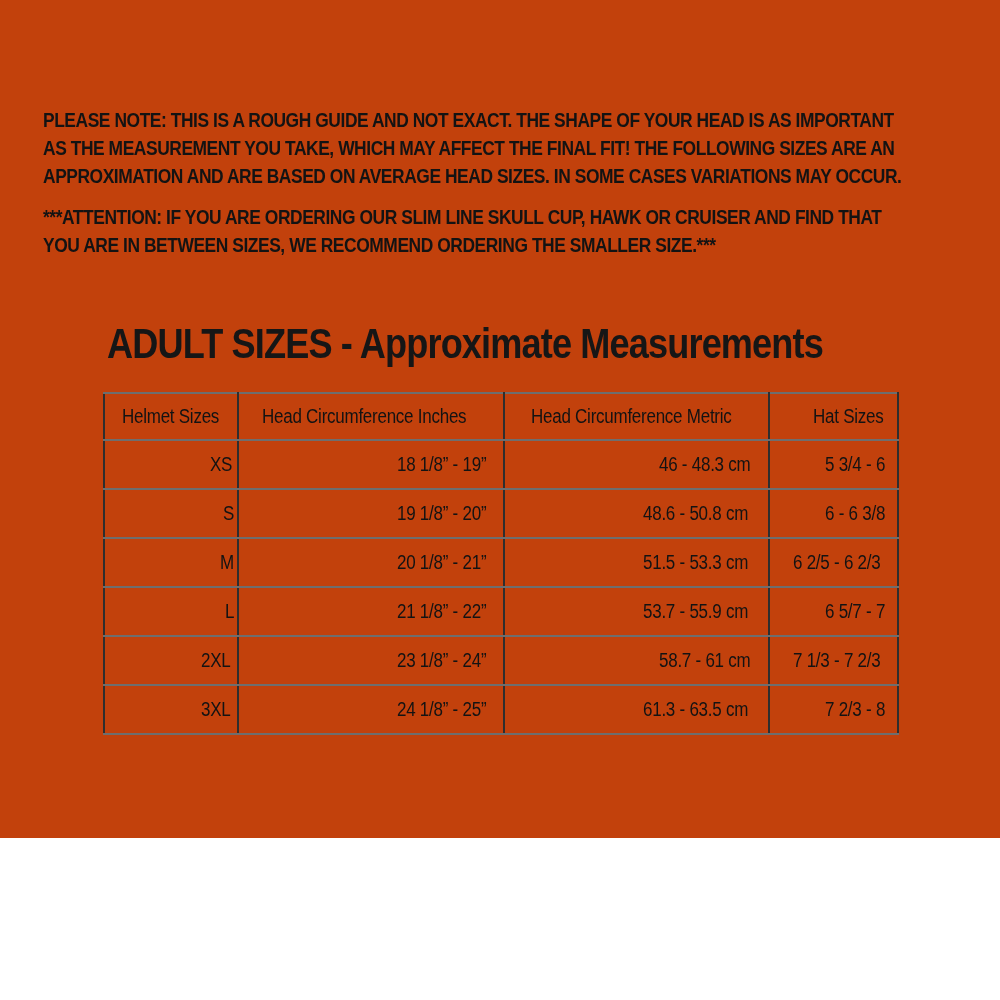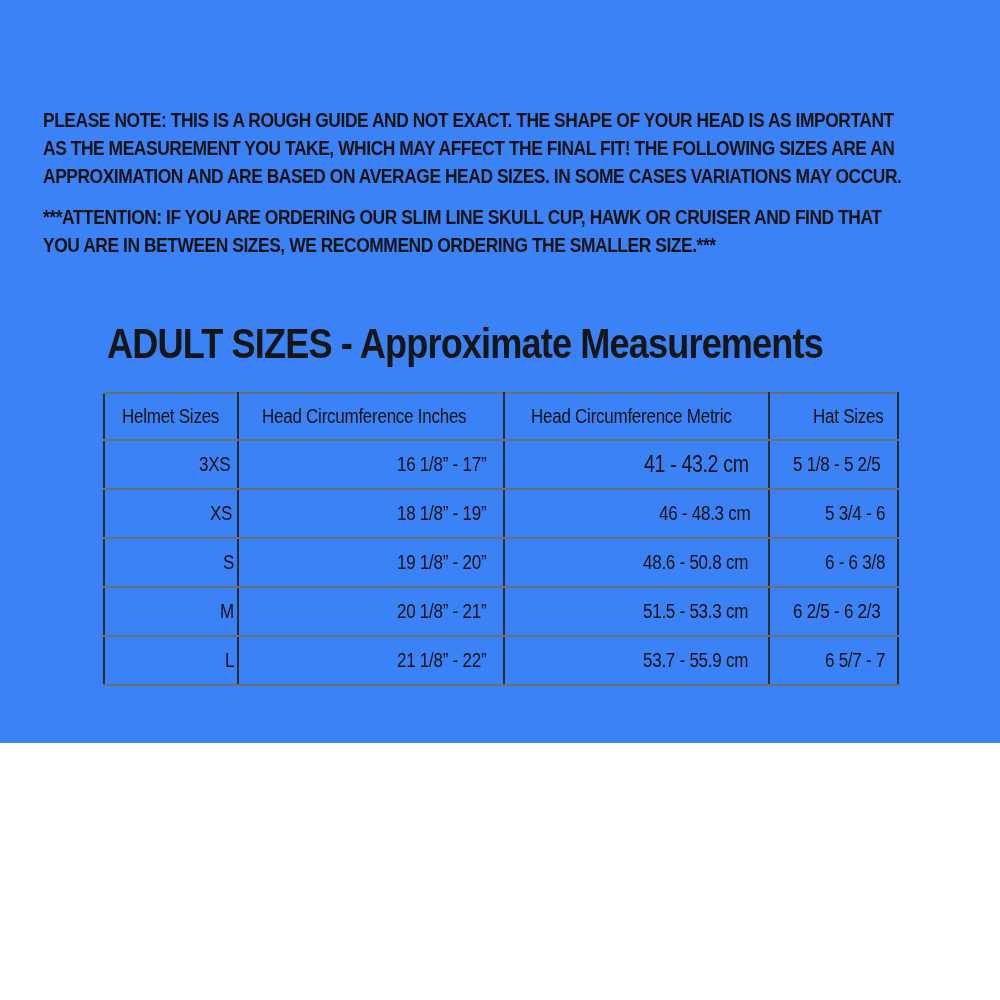--- a/index.html
+++ b/index.html
@@ -4,22 +4,22 @@
 <style>
   html,body{margin:0;padding:0;}
   body{
     width:1000px;height:1000px;
     background:#ffffff;
     font-family:"Liberation Sans", sans-serif;
     color:#111111;
   }
   .page{
     position:relative;
-    width:1000px;height:743px;
-    background:#3b82f6;
+    width:1000px;height:838px;
+    background:#c2410c;
     overflow:hidden;
   }
   
   .note-block{
     position:absolute;
     left:43px; top:106px;
   }
   .note-para{
     margin:0 0 13px 0;
     font-weight:bold;
@@ -112,26 +112,20 @@
     <thead>
       <tr>
         <th class="pad1"><span class="cmp">Helmet Sizes</span></th>
         <th class="pad2"><span class="cmp">Head Circumference Inches</span></th>
         <th class="pad3"><span class="cmp">Head Circumference Metric</span></th>
         <th class="pad4"><span class="cmp">Hat Sizes</span></th>
       </tr>
     </thead>
     <tbody>
       <tr>
-        <td class="pad1"><span class="cmp">3XS</span></td>
-        <td class="pad2"><span class="cmp">16 1/8” - 17”</span></td>
-        <td class="pad3 metric-big"><span class="cmp">41 - 43.2 cm</span></td>
-        <td class="pad4"><span class="cmp">5 1/8 - 5 2/5</span></td>
-      </tr>
-      <tr>
         <td class="pad1"><span class="cmp">XS</span></td>
         <td class="pad2"><span class="cmp">18 1/8” - 19”</span></td>
         <td class="pad3"><span class="cmp">46 - 48.3 cm</span></td>
         <td class="pad4"><span class="cmp">5 3/4 - 6</span></td>
       </tr>
       <tr>
         <td class="pad1"><span class="cmp">S</span></td>
         <td class="pad2"><span class="cmp">19 1/8” - 20”</span></td>
         <td class="pad3"><span class="cmp">48.6 - 50.8 cm</span></td>
         <td class="pad4"><span class="cmp">6 - 6 3/8</span></td>
@@ -141,16 +135,28 @@
         <td class="pad2"><span class="cmp">20 1/8” - 21”</span></td>
         <td class="pad3"><span class="cmp">51.5 - 53.3 cm</span></td>
         <td class="pad4"><span class="cmp">6 2/5 - 6 2/3</span></td>
       </tr>
       <tr>
         <td class="pad1"><span class="cmp">L</span></td>
         <td class="pad2"><span class="cmp">21 1/8” - 22”</span></td>
         <td class="pad3"><span class="cmp">53.7 - 55.9 cm</span></td>
         <td class="pad4"><span class="cmp">6 5/7 - 7</span></td>
       </tr>
+      <tr>
+        <td class="pad1"><span class="cmp">2XL</span></td>
+        <td class="pad2"><span class="cmp">23 1/8” - 24”</span></td>
+        <td class="pad3"><span class="cmp">58.7 - 61 cm</span></td>
+        <td class="pad4"><span class="cmp">7 1/3 - 7 2/3</span></td>
+      </tr>
+      <tr>
+        <td class="pad1"><span class="cmp">3XL</span></td>
+        <td class="pad2"><span class="cmp">24 1/8” - 25”</span></td>
+        <td class="pad3"><span class="cmp">61.3 - 63.5 cm</span></td>
+        <td class="pad4"><span class="cmp">7 2/3 - 8</span></td>
+      </tr>
     </tbody>
   </table>
 
 </div>
 
 </body></html>

